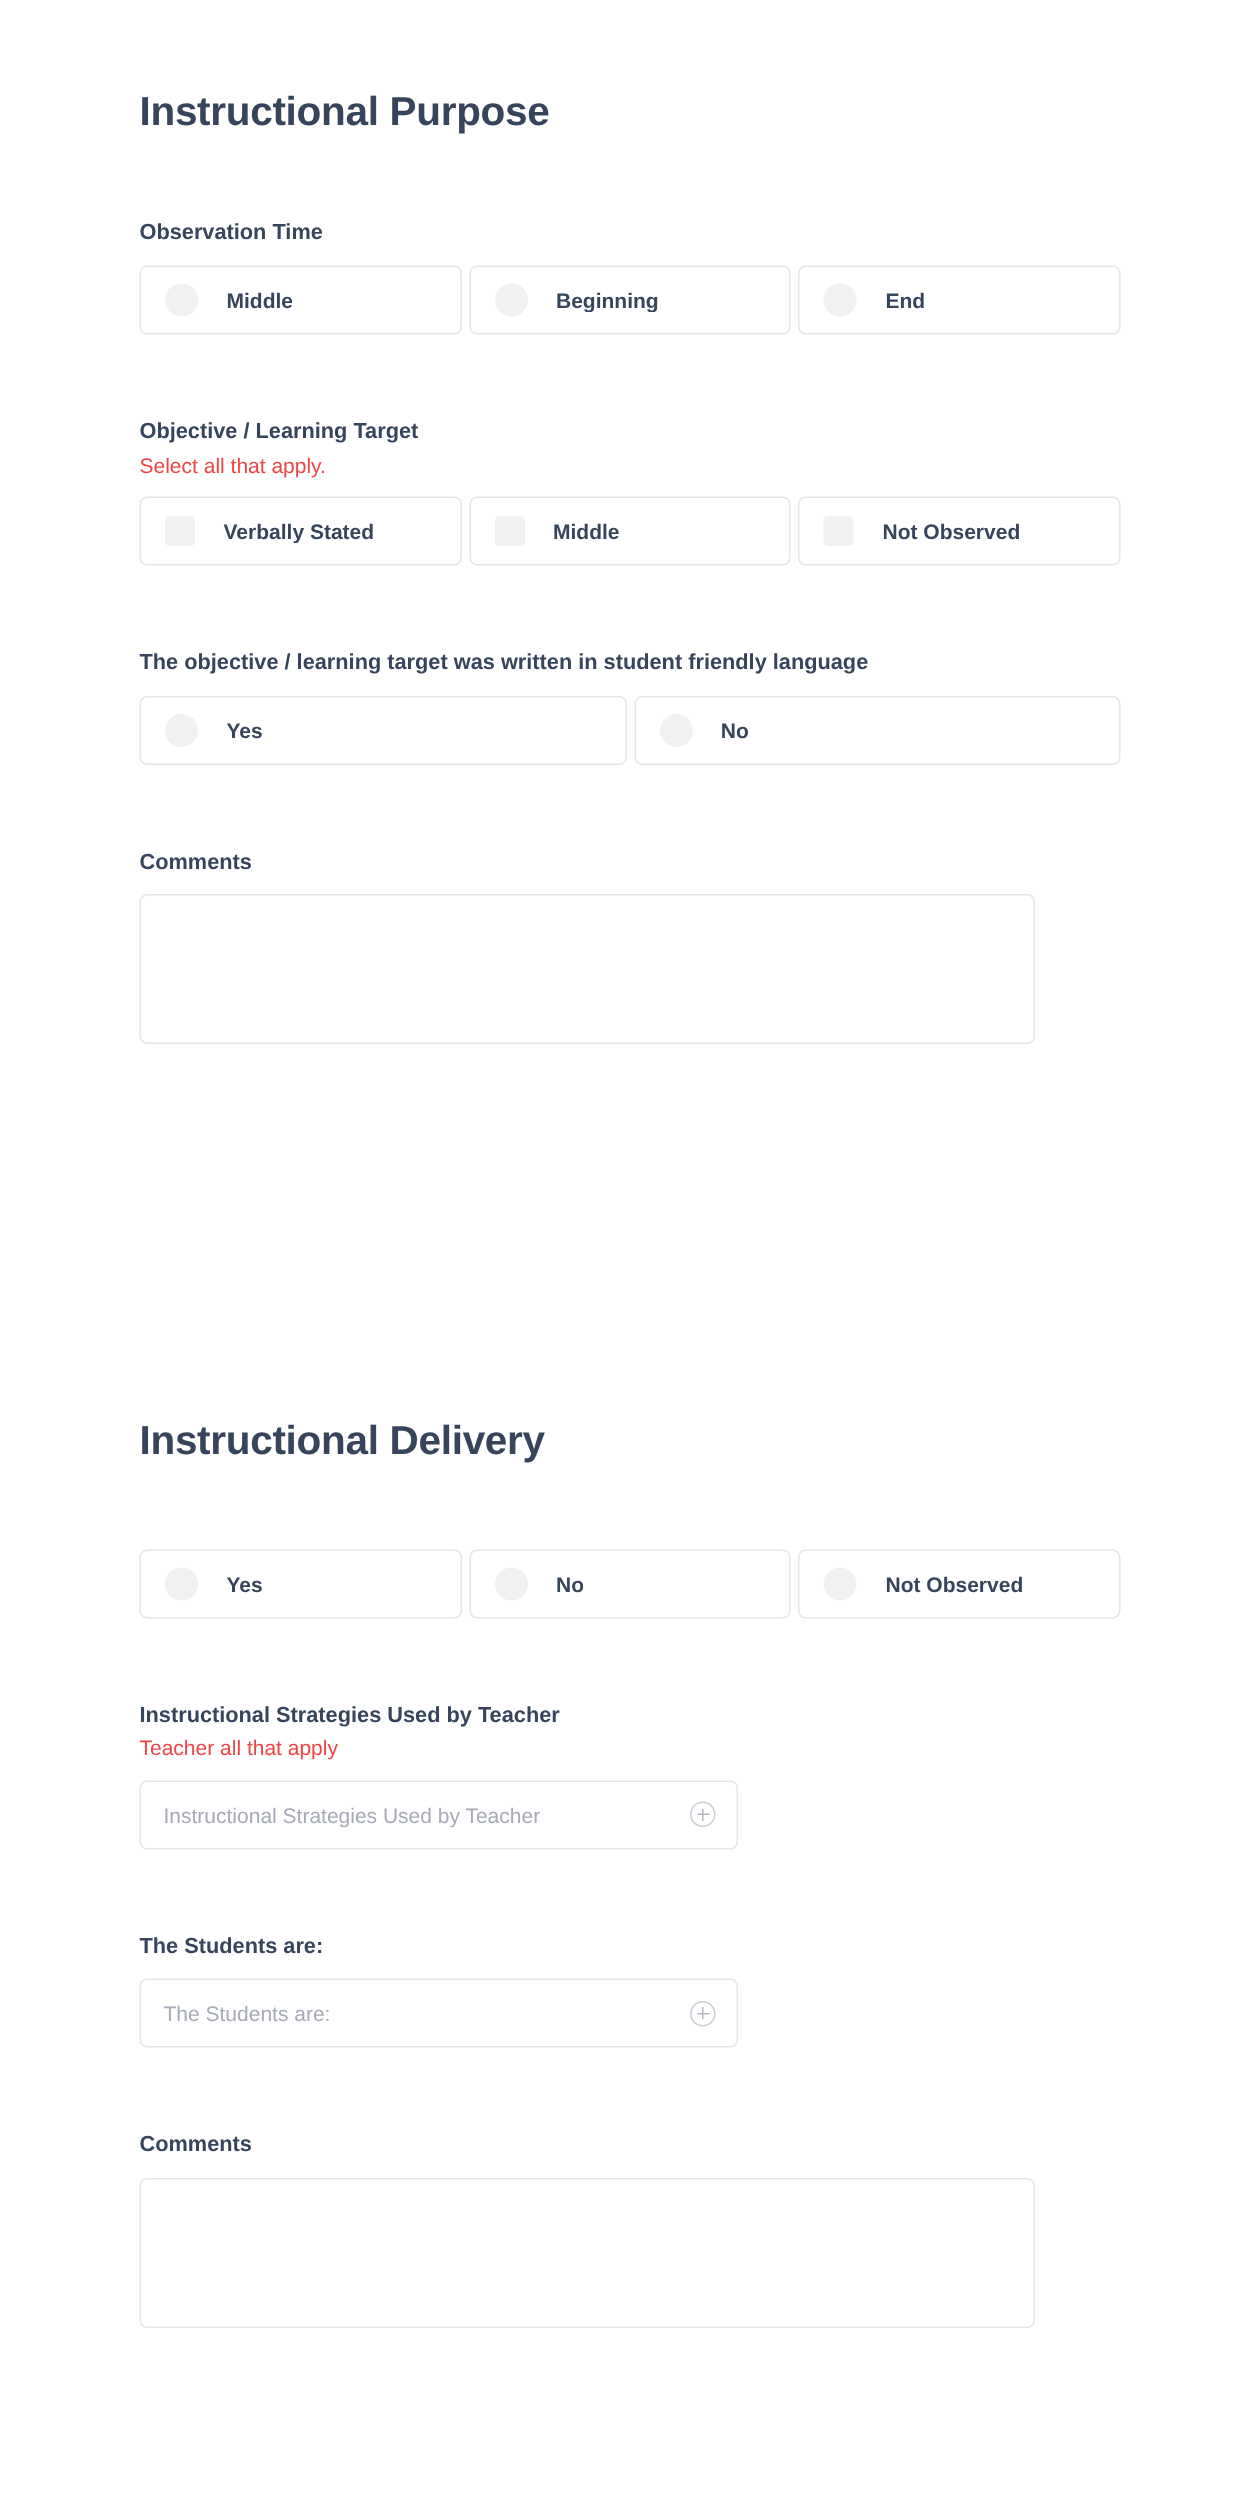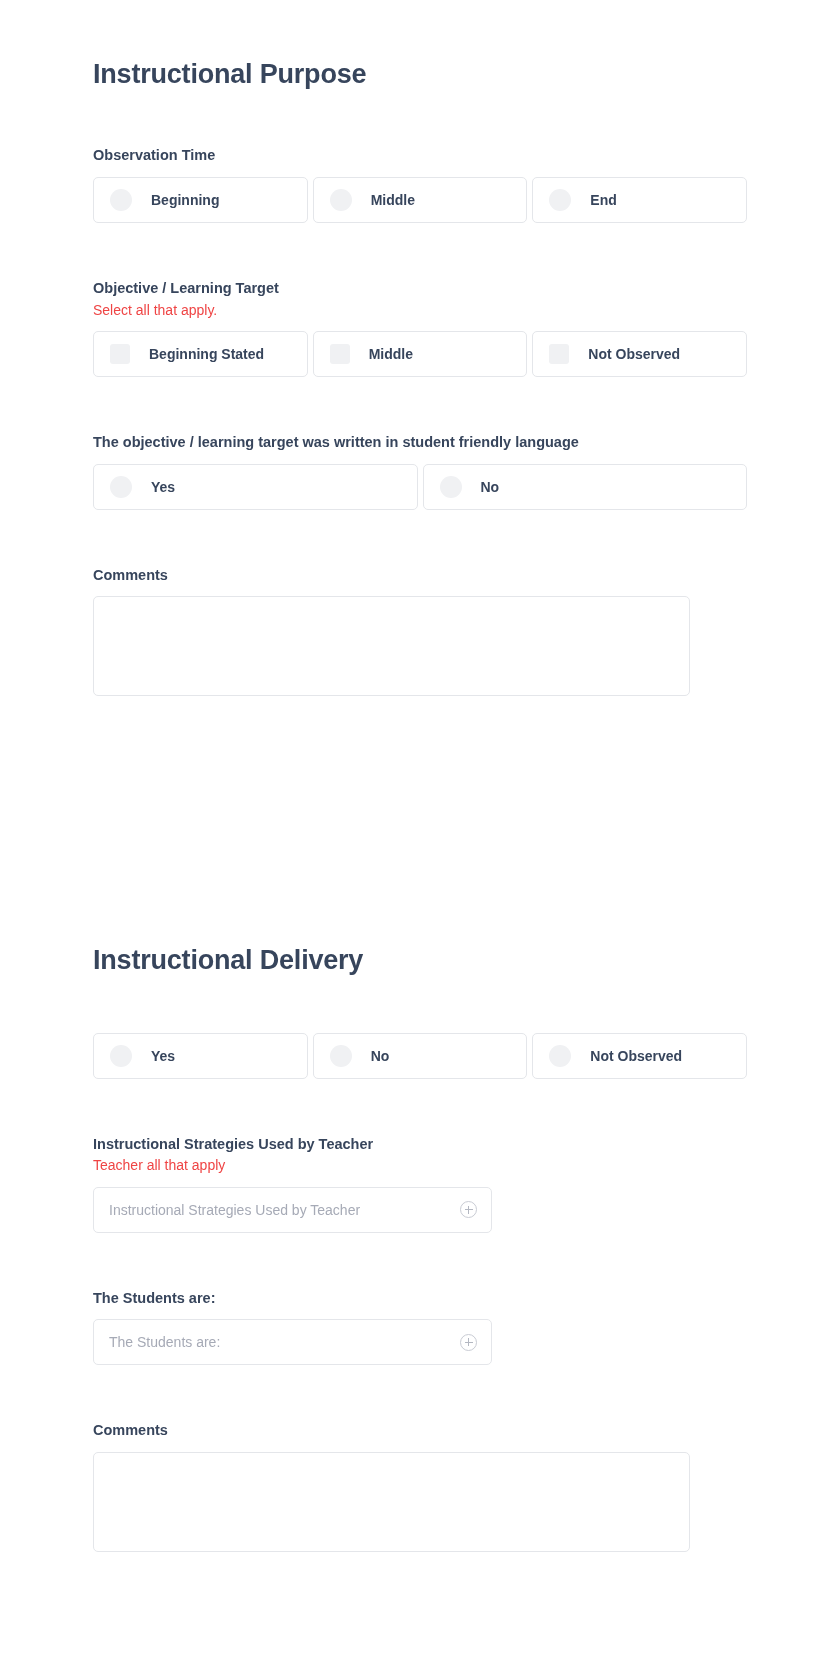--- a/index.html
+++ b/index.html
@@ -171,40 +171,40 @@
   <div class="content">
 
     <div class="section first">
       <h1 class="section-title">Instructional Purpose</h1>
 
       <div class="field-group">
         <div class="field-label">Observation Time</div>
         <div class="options-row">
           <div class="option-card">
             <span class="ctrl-radio"></span>
+            <span class="opt-label">Middle</span>
+          </div>
+          <div class="option-card">
+            <span class="ctrl-radio"></span>
             <span class="opt-label">Beginning</span>
-          </div>
-          <div class="option-card">
-            <span class="ctrl-radio"></span>
-            <span class="opt-label">Middle</span>
           </div>
           <div class="option-card">
             <span class="ctrl-radio"></span>
             <span class="opt-label">End</span>
           </div>
         </div>
       </div>
 
       <div class="field-group">
         <div class="field-label">Objective / Learning Target</div>
         <div class="field-help">Select all that apply.</div>
         <div class="options-row">
           <div class="option-card">
             <span class="ctrl-check"></span>
-            <span class="opt-label">Beginning Stated</span>
+            <span class="opt-label">Verbally Stated</span>
           </div>
           <div class="option-card">
             <span class="ctrl-check"></span>
             <span class="opt-label">Middle</span>
           </div>
           <div class="option-card">
             <span class="ctrl-check"></span>
             <span class="opt-label">Not Observed</span>
           </div>
         </div>

